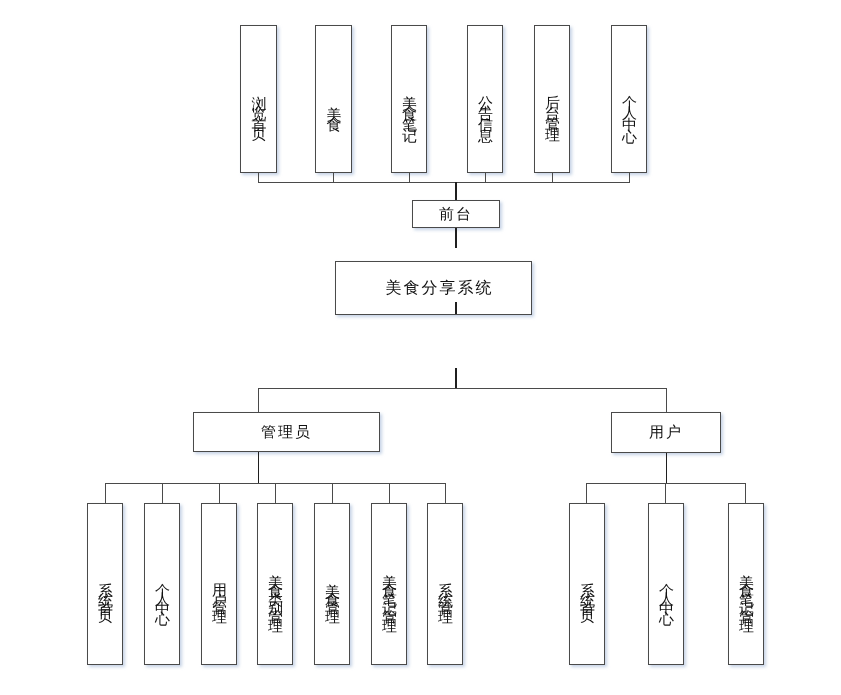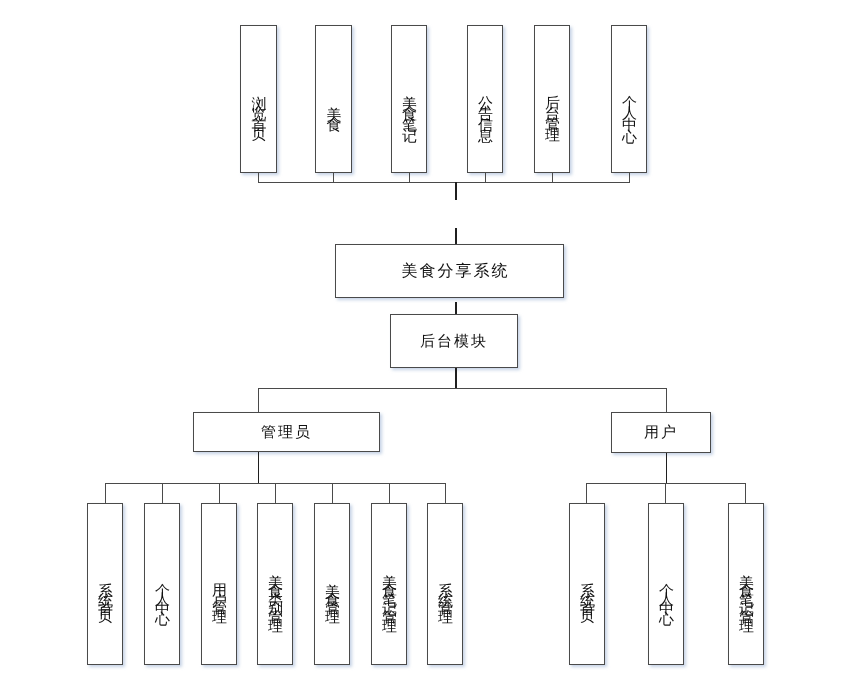--- a/index.html
+++ b/index.html
@@ -92,43 +92,43 @@
   <div class="line" style="left:333px; top:173px; width:1px; height:10px;"></div>
   <div class="line" style="left:409px; top:173px; width:1px; height:10px;"></div>
   <div class="line" style="left:485px; top:173px; width:1px; height:10px;"></div>
   <div class="line" style="left:552px; top:173px; width:1px; height:10px;"></div>
   <div class="line" style="left:629px; top:173px; width:1px; height:10px;"></div>
 
   <div class="line" style="left:258px; top:182px; width:372px; height:1px;"></div>
 
   <div class="line trunk" style="left:455px; top:182px; width:2px; height:18px;"></div>
 
+  <div class="node" style="left:412px; top:200px; width:88px; height:28px;">
+    <span>前台</span>
+  </div>
 
   <div class="line trunk" style="left:455px; top:228px; width:2px; height:20px;"></div>
 
-  <div class="node h-lg" style="left:335px; top:244px; width:229px; height:54px;padding-left:12px;">
+  <div class="node h-lg" style="left:335px; top:261px; width:197px; height:54px;padding-left:12px;">
     <span>美食分享系统</span>
   </div>
 
   <div class="line trunk" style="left:455px; top:302px; width:2px; height:12px;"></div>
 
-  <div class="node" style="left:390px; top:314px; width:128px; height:54px;">
-    <span>后台模块</span>
-  </div>
 
   <div class="line trunk" style="left:455px; top:368px; width:2px; height:20px;"></div>
 
   <div class="line" style="left:258px; top:388px; width:409px; height:1px;"></div>
   <div class="line" style="left:258px; top:388px; width:1px; height:24px;"></div>
   <div class="line" style="left:666px; top:388px; width:1px; height:24px;"></div>
 
   <div class="node" style="left:165px; top:412px; width:187px; height:40px;margin-left:28px;">
     <span>管理员</span>
   </div>
-  <div class="node" style="left:611px; top:412px; width:100px; height:41px;">
+  <div class="node" style="left:611px; top:412px; width:110px; height:41px;">
     <span>用户</span>
   </div>
 
   <div class="line trunk" style="left:258px; top:452px; width:1px; height:31px;"></div>
   <div class="line" style="left:105px; top:483px; width:341px; height:1px;"></div>
   <div class="line" style="left:105px; top:483px; width:1px; height:20px;"></div>
   <div class="line" style="left:162px; top:483px; width:1px; height:20px;"></div>
   <div class="line" style="left:219px; top:483px; width:1px; height:20px;"></div>
   <div class="line" style="left:275px; top:483px; width:1px; height:20px;"></div>
   <div class="line" style="left:332px; top:483px; width:1px; height:20px;"></div>

